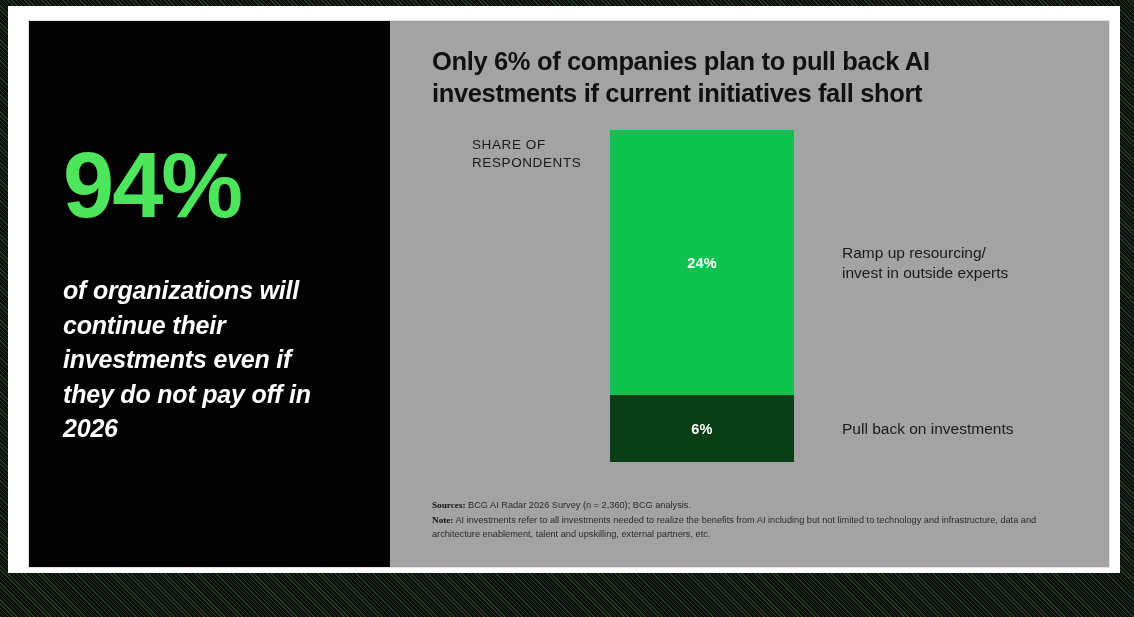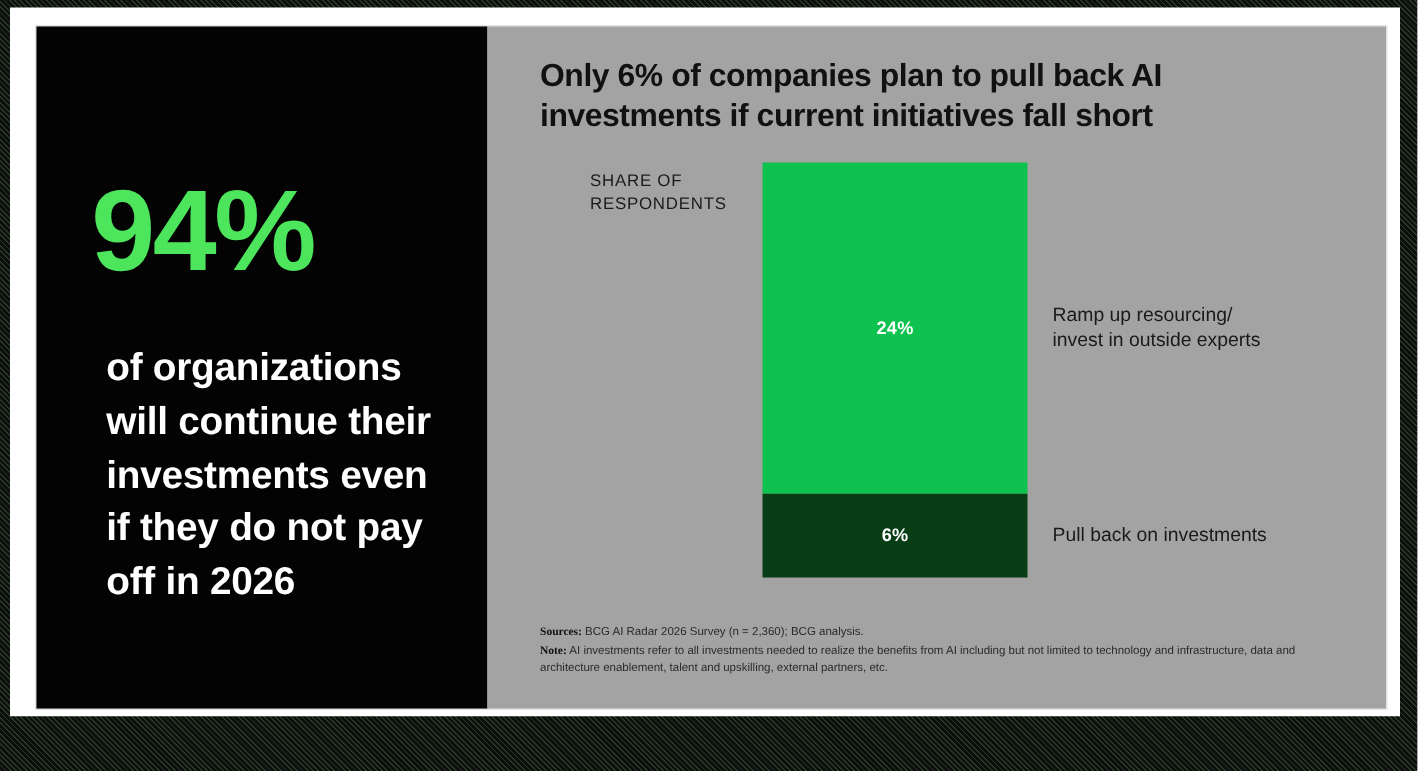--- a/index.html
+++ b/index.html
@@ -43,43 +43,44 @@
     border: 1px solid #e3e3e3;
     display: flex;
     overflow: hidden;
   }
 
   
   #left-panel {
     width: 361px;
     flex: 0 0 361px;
     background: #030303;
-    padding: 40px 42px 0 42px;
+    padding: 40px 42px 0 32px;
     position: relative;
   }
 
   #big-stat {
     font-size: 92px;
     line-height: 1;
     font-weight: 700;
     color: #4ce55c;
     letter-spacing: -2px;
     margin-top: 78px;
     margin-left: 2px;
   }
 
   #left-sub {
     margin-top: 42px;
-    margin-left: 14px;
-    font-size: 31px;
+    margin-left: 2px;
+    font-size: 25px;
     line-height: 1.38;
     font-weight: 700;
     color: #ffffff;
     letter-spacing: -0.2px;
     max-width: 268px;
+    font-style: italic;
   }
 
   
   #right-panel {
     flex: 1 1 auto;
     background: #a3a3a3;
     position: relative;
     padding: 24px 50px 0 42px;
   }
 
@@ -109,21 +110,21 @@
     color: #1a1a1a;
     font-weight: 400;
     width: 130px;
     margin-left: 40px;
   }
 
   #bar {
     position: absolute;
     left: 178px;
     top: -6px;
-    width: 212px;
+    width: 184px;
     height: 332px;
     display: flex;
     flex-direction: column;
   }
 
   .seg {
     position: relative;
     display: flex;
     align-items: center;
     justify-content: center;

